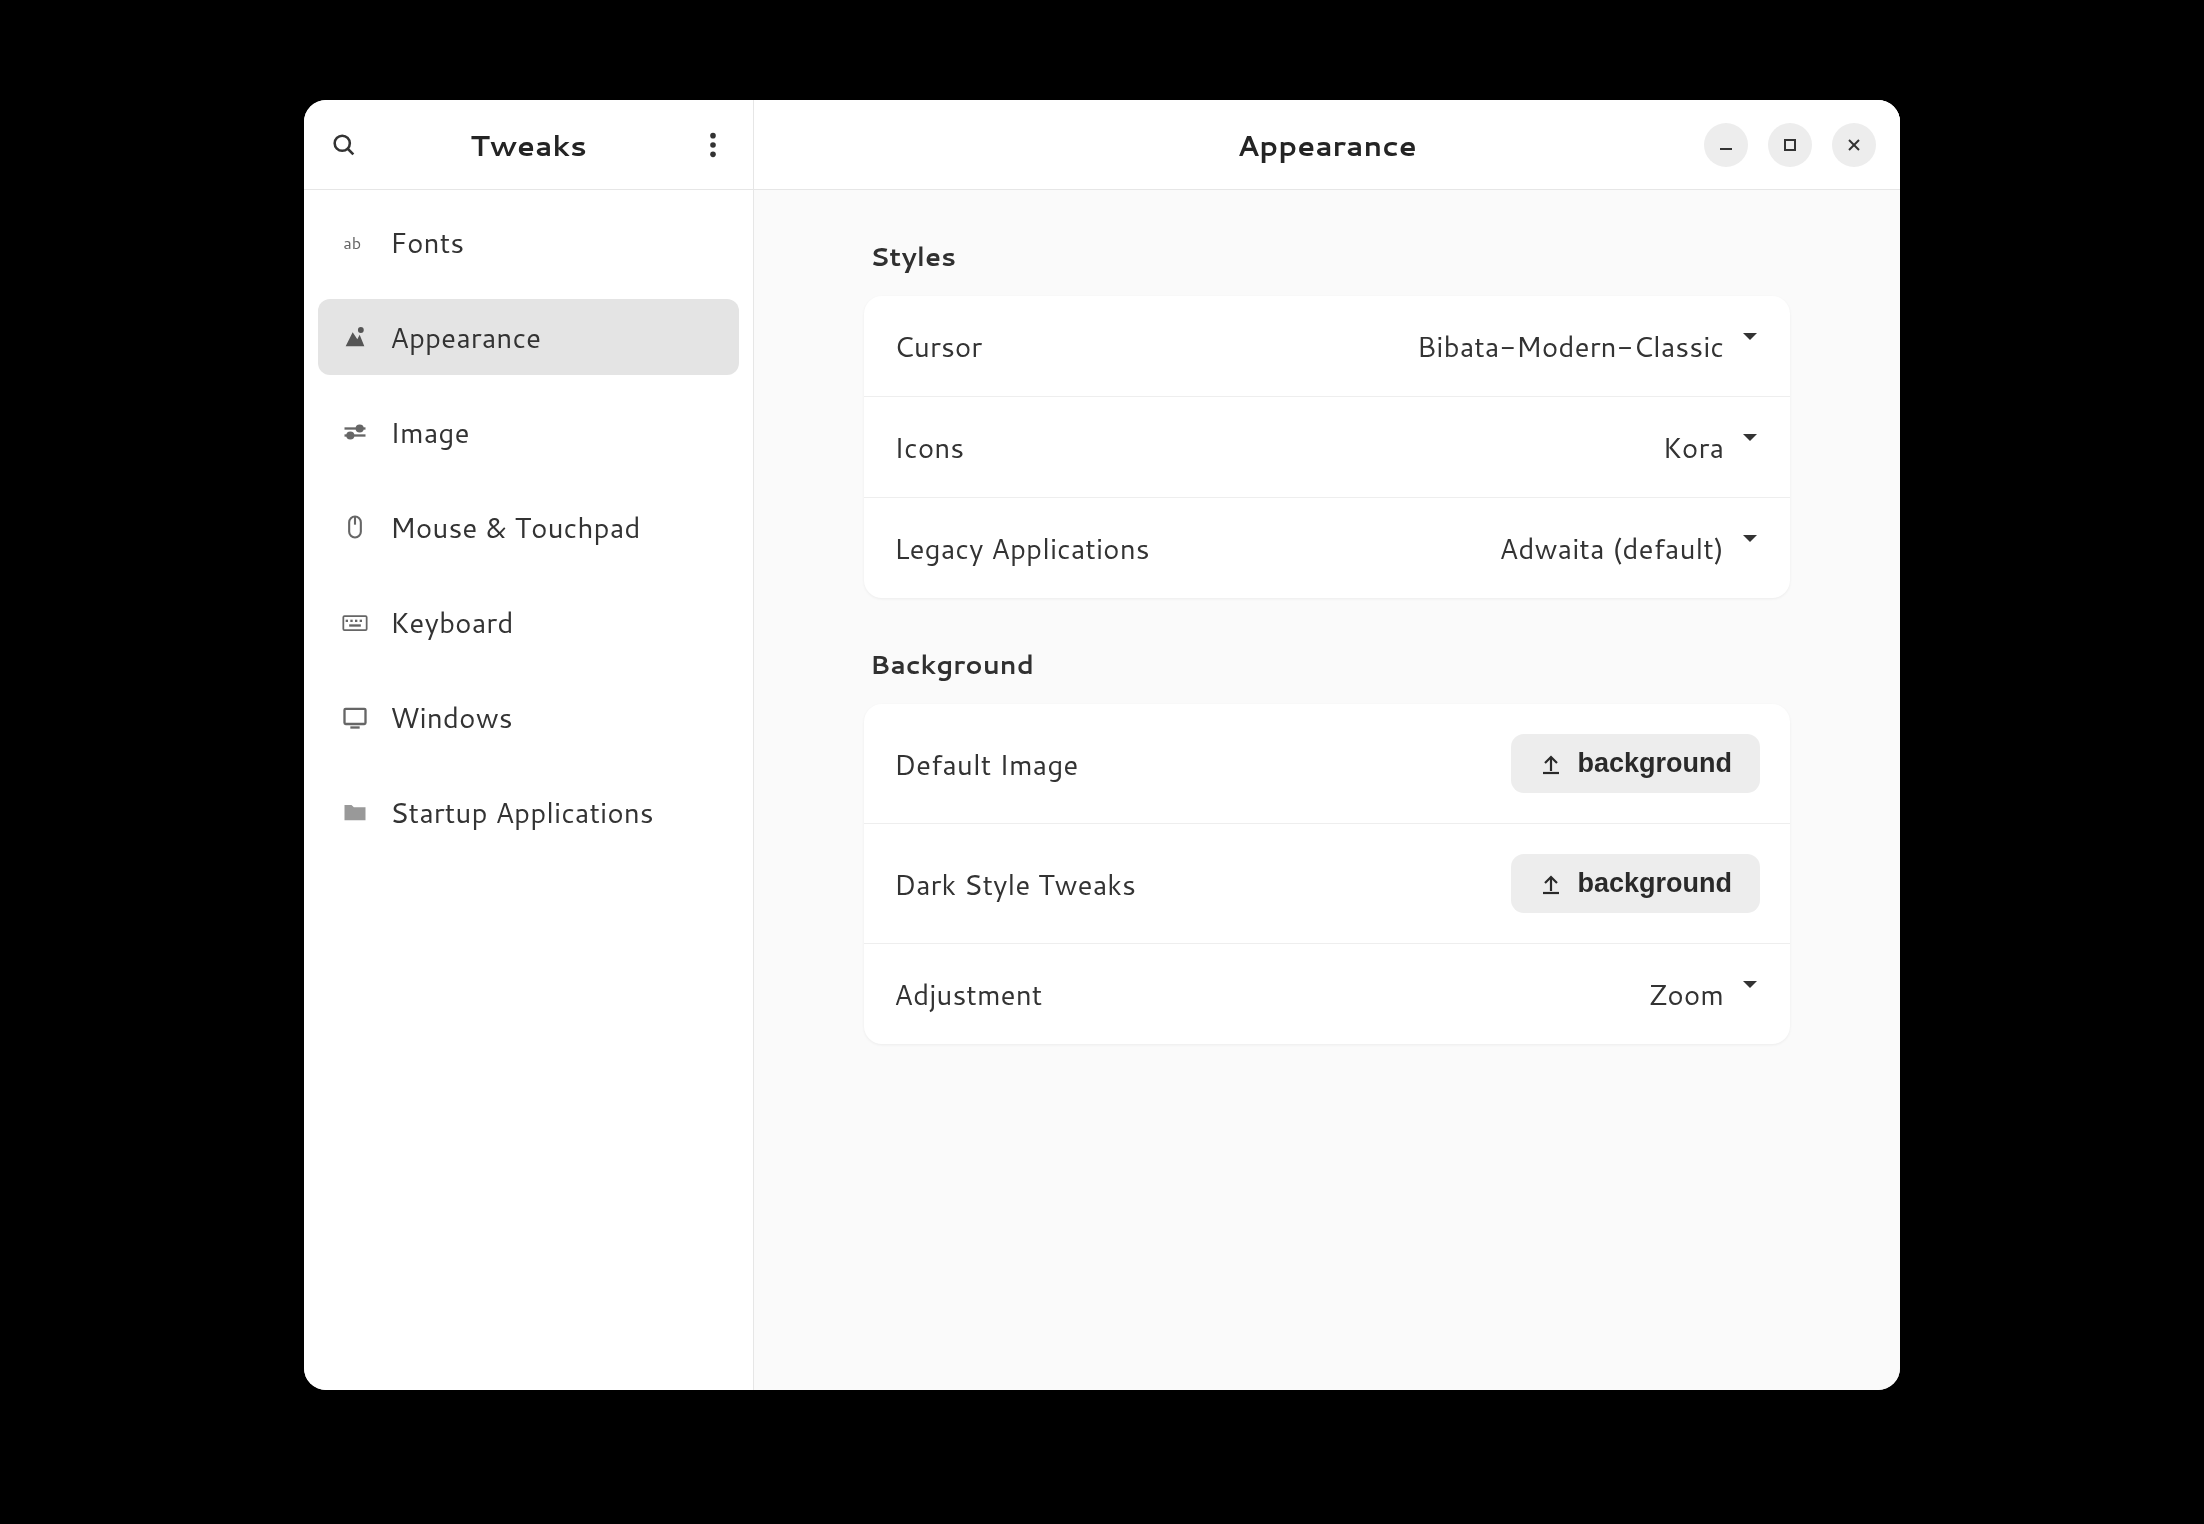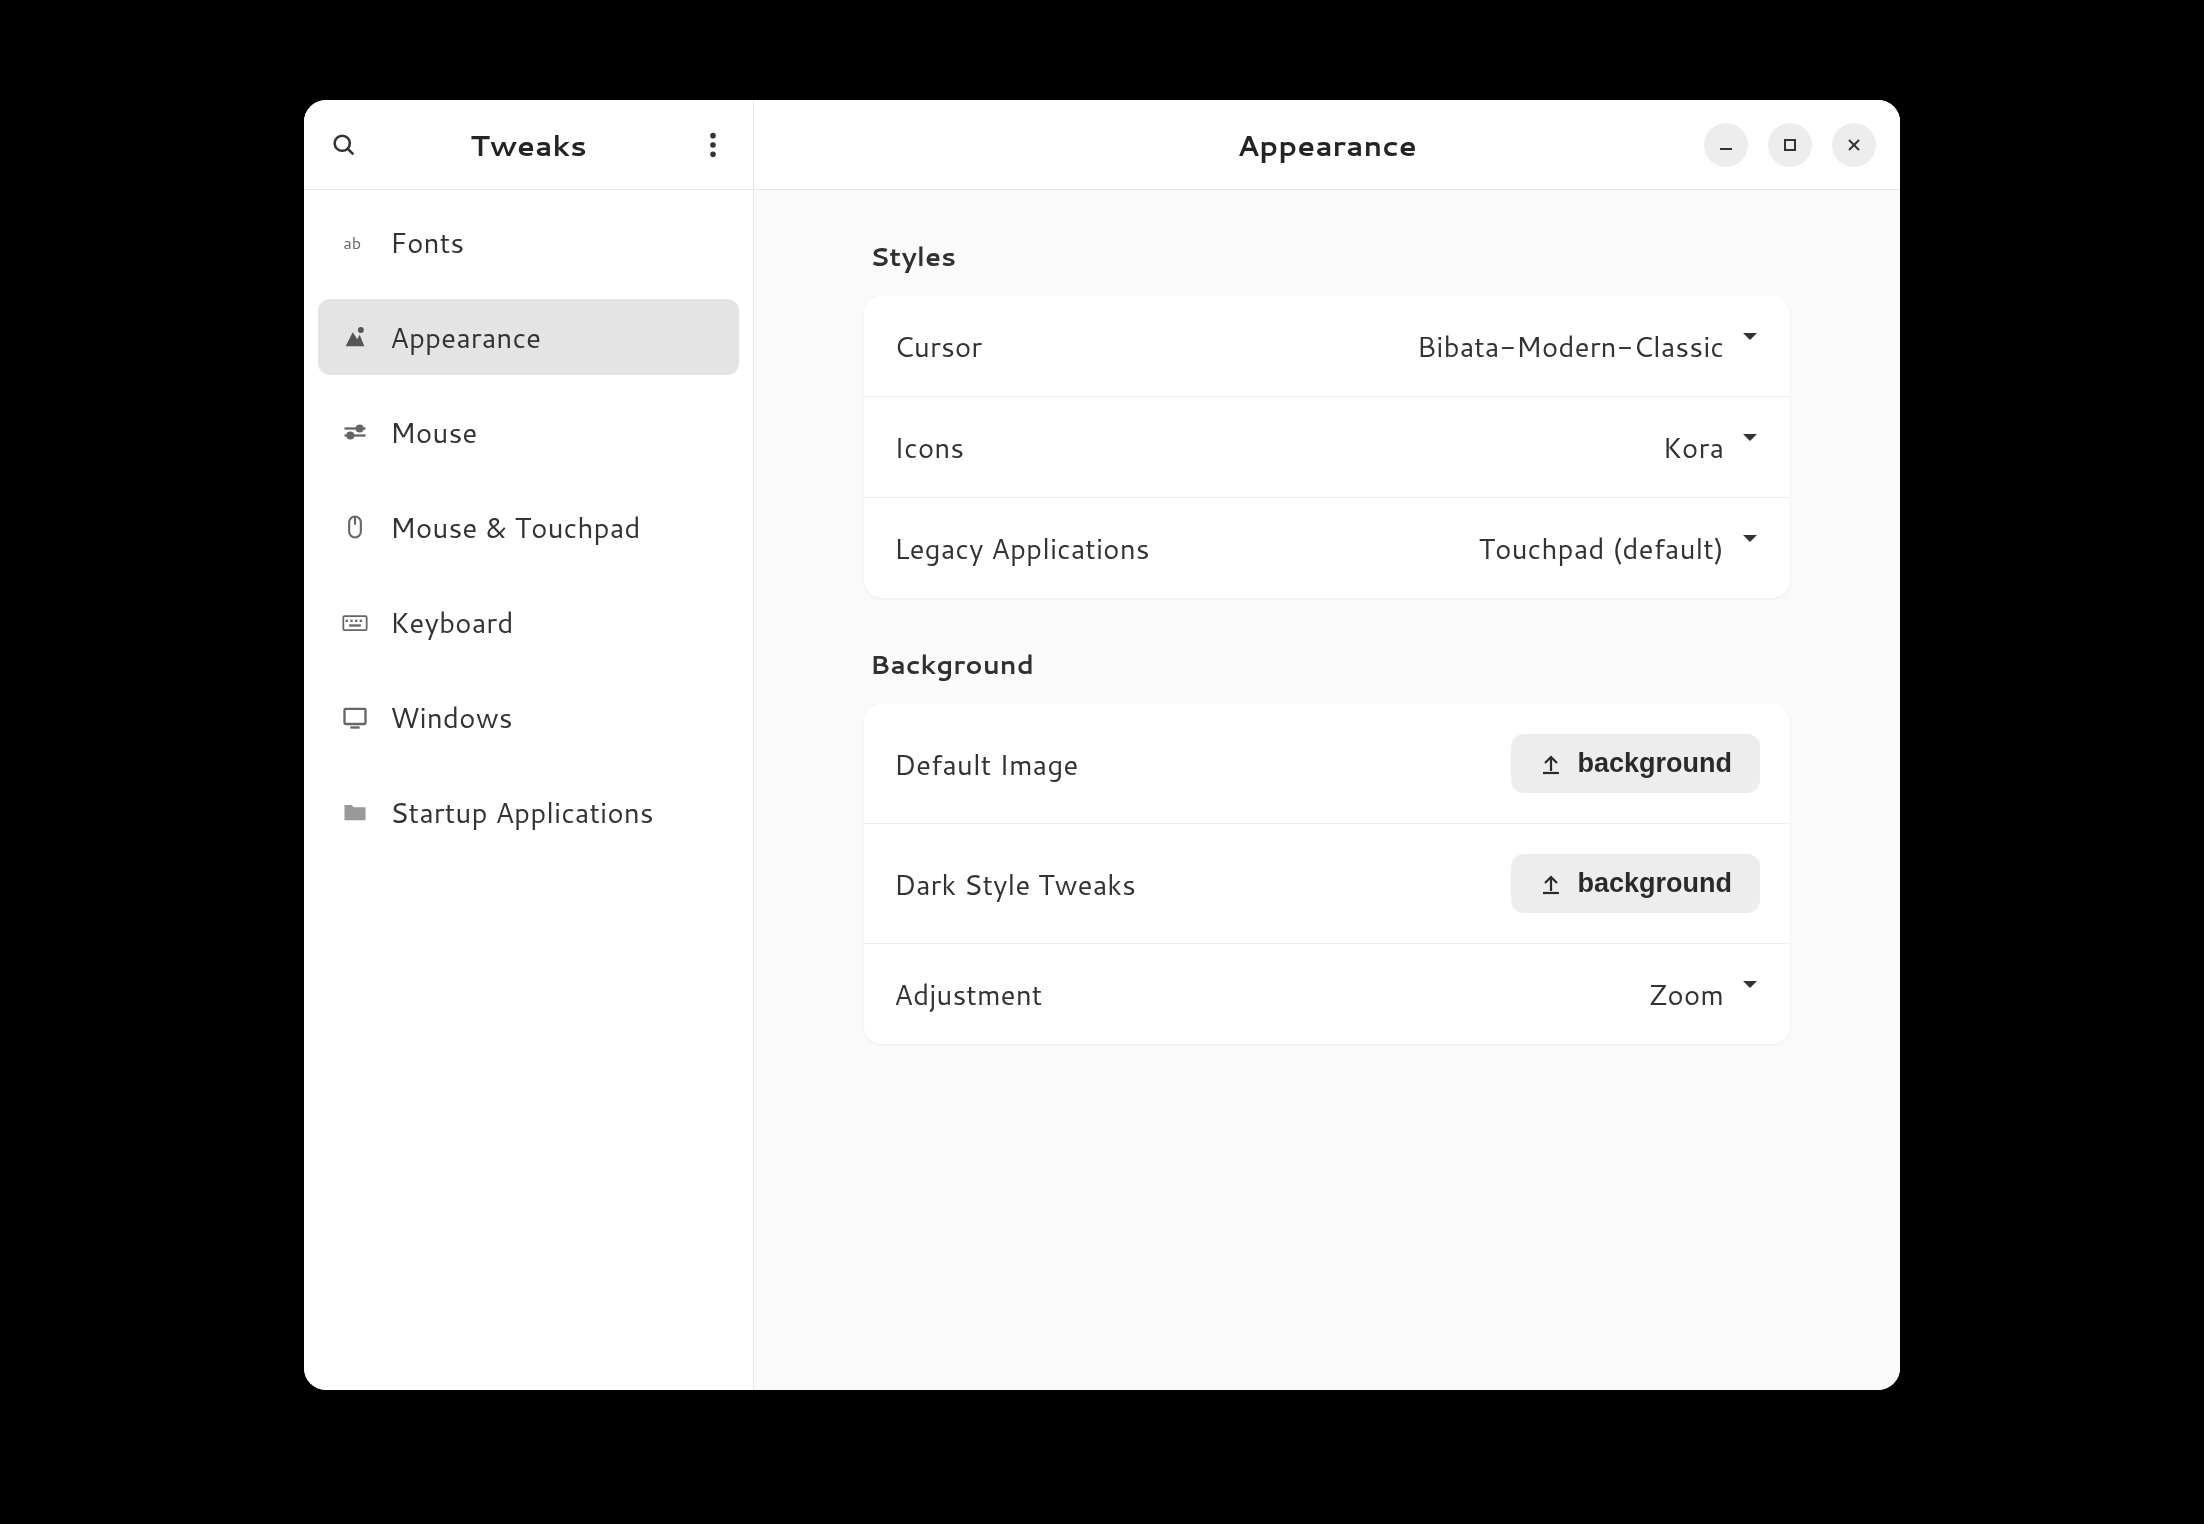--- a/index.html
+++ b/index.html
@@ -219,21 +219,21 @@
       </div>
       <div class="sidebar-item">
         <span class="icon">
           <svg width="28" height="28" viewBox="0 0 24 24" fill="none" stroke="#666" stroke-width="2">
               <line x1="3" y1="9" x2="21" y2="9"></line>
               <line x1="3" y1="15" x2="21" y2="15"></line>
               <circle cx="16" cy="9" r="2.5" fill="#666"></circle>
               <circle cx="8" cy="15" r="2.5" fill="#666"></circle>
             </svg>
         </span>
-        <span>Mouse</span>
+        <span>Image</span>
       </div>
       <div class="sidebar-item">
         <span class="icon">
           <svg width="28" height="28" viewBox="0 0 24 24" fill="none" stroke="#666" stroke-width="1.8">
               <rect x="7" y="3" width="10" height="18" rx="5"></rect>
               <line x1="12" y1="3" x2="12" y2="10"></line>
             </svg>
         </span>
         <span>Mouse &amp; Touchpad</span>
       </div>
@@ -321,21 +321,21 @@
             <span class="chev">
               <svg width="20" height="14" viewBox="0 0 20 14">
                   <path d="M3 4 L10 11 L17 4 Z" fill="#333"></path>
                 </svg>
             </span>
           </span>
         </div>
         <div class="row">
           <span class="row-label">Legacy Applications</span>
           <span class="row-value">
-            <span>Touchpad (default)</span>
+            <span>Adwaita (default)</span>
             <span class="chev">
               <svg width="20" height="14" viewBox="0 0 20 14">
                   <path d="M3 4 L10 11 L17 4 Z" fill="#333"></path>
                 </svg>
             </span>
           </span>
         </div>
       </div>
 
       <div class="section-title">Background</div>

